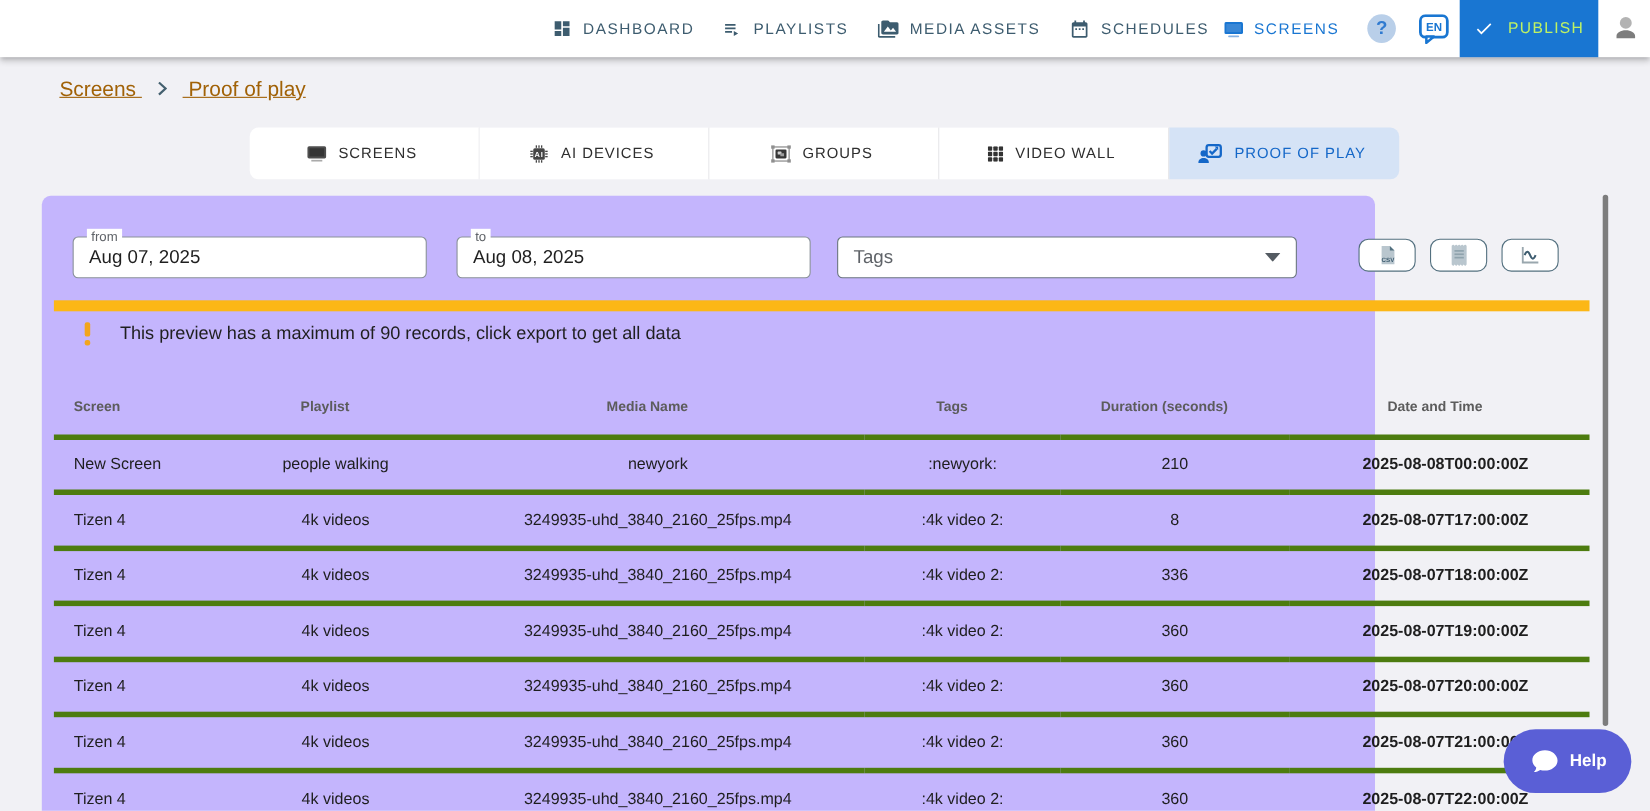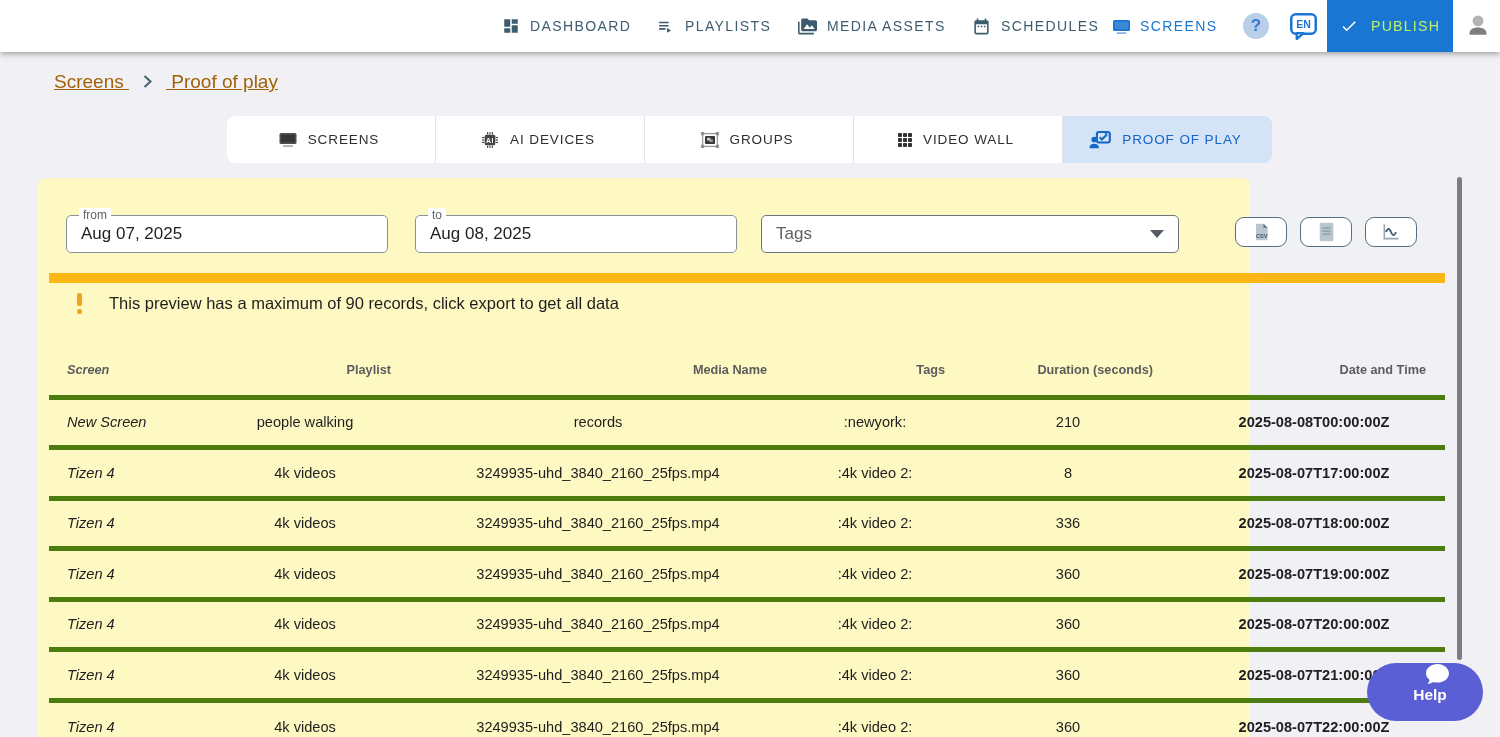--- a/index.html
+++ b/index.html
@@ -22,49 +22,49 @@
 
   
   #tabs { position:absolute; left:227px; top:116px; height:47px; display:flex; z-index:5; }
   .tab { width:209px; height:47px; background:#fff; display:flex; align-items:center; justify-content:center;
          gap:11px; font-size:13.5px; letter-spacing:0.9px; color:#2e2e2e; font-weight:500;
          border-right:1px solid #e3e3e6; padding-right:4px; }
   .tab:first-child { border-radius:8px 0 0 8px; }
   .tab.active { background:#d5e3f6; color:#1467c8; border-radius:0 8px 8px 0; border-right:none; }
 
   
-  #card { position:absolute; left:38px; top:178px; width:1212px; height:559px; background:#fef9c3;
+  #card { position:absolute; left:38px; top:178px; width:1212px; height:559px; background:#c4b5fd;
           border-radius:8px 8px 0 0; z-index:4; }
 
   
   .field { position:absolute; border:1px solid #8a9299; border-radius:5px; height:38px; background:#fff; }
   .field .lbl { position:absolute; top:-8px; left:12px; background:#fff; padding:0 4px; font-size:12px; color:#5f6368; }
   .field .val { position:absolute; left:14px; top:8px; font-size:17px; color:#1f1f1f; }
 
   .iconbtn { position:absolute; width:52px; height:30px; border:1.5px solid #53707f; border-radius:9px;
              display:flex; align-items:center; justify-content:center; background:#fff; }
 
   #ybar { position:absolute; left:11px; top:95px; width:1396px; height:10px; background:#fcb716; }
 
   #warn { position:absolute; left:0; top:108px; width:1396px; }
   #warn .ex { position:absolute; left:39px; top:7px; width:4.5px; height:13px; background:#f2a51c; border-radius:2px; }
   #warn .ex:after { content:""; position:absolute; left:0; top:16px; width:4.5px; height:4.5px; background:#f2a51c; border-radius:2px; }
   #warn .txt { position:absolute; left:71px; top:8px; font-size:16.5px; color:#1f1f1f; }
 
   
   #tbl { position:absolute; left:11px; top:167px; width:1396px; border-collapse:collapse; }
-  #tbl th { font-size:12.7px; font-weight:700; color:#5c5c5c; height:52px; text-align:right; padding-right:19px; }
+  #tbl th { font-size:12.7px; font-weight:700; color:#5c5c5c; height:52px; text-align:center; padding-right:19px; }
   #tbl td { font-size:14.6px; color:#1e1e1e; height:50.5px; text-align:center; border-top:5px solid #4d7c0f; }
   #tbl td.c6 { padding-left:11px;font-weight:bold; }
   #tbl th.c6 { padding-left:11px; }
-  #tbl th.c1, #tbl td.c1 { text-align:left; padding-left:18px;font-style:italic; }
+  #tbl th.c1, #tbl td.c1 { text-align:left; padding-left:18px; }
 
   
   #help { position:absolute; left:1367px; top:663px; width:116px; height:58px; background:#5a5fd6;
-          border-radius:29px; z-index:40; display:flex; align-items:center; color:#fff;flex-direction:column; }
+          border-radius:29px; z-index:40; display:flex; align-items:center; color:#fff; }
   #help .htxt { font-size:15.5px; font-weight:700; margin-left:10px; }
 
   
   #sbar { position:absolute; left:1457px; top:177px; width:5px; height:483px; background:#7d7d7d;
           border-radius:3px; z-index:35; }
 </style>
 </head>
 <body>
 
 <div id="nav">
@@ -255,21 +255,21 @@
       <th class="c1">Screen</th>
           <th>Playlist</th>
           <th>Media Name</th>
           <th>Tags</th>
           <th>Duration (seconds)</th>
           <th class="c6">Date and Time</th>
     </tr>
     <tr>
           <td class="c1">New Screen</td>
           <td>people walking</td>
-          <td>records</td>
+          <td>newyork</td>
           <td>:newyork:</td>
           <td>210</td>
           <td class="c6">2025-08-08T00:00:00Z</td>
         </tr>
     <tr>
           <td class="c1">Tizen 4</td>
           <td>4k videos</td>
           <td>3249935-uhd_3840_2160_25fps.mp4</td>
           <td>:4k video 2:</td>
           <td>8</td>

